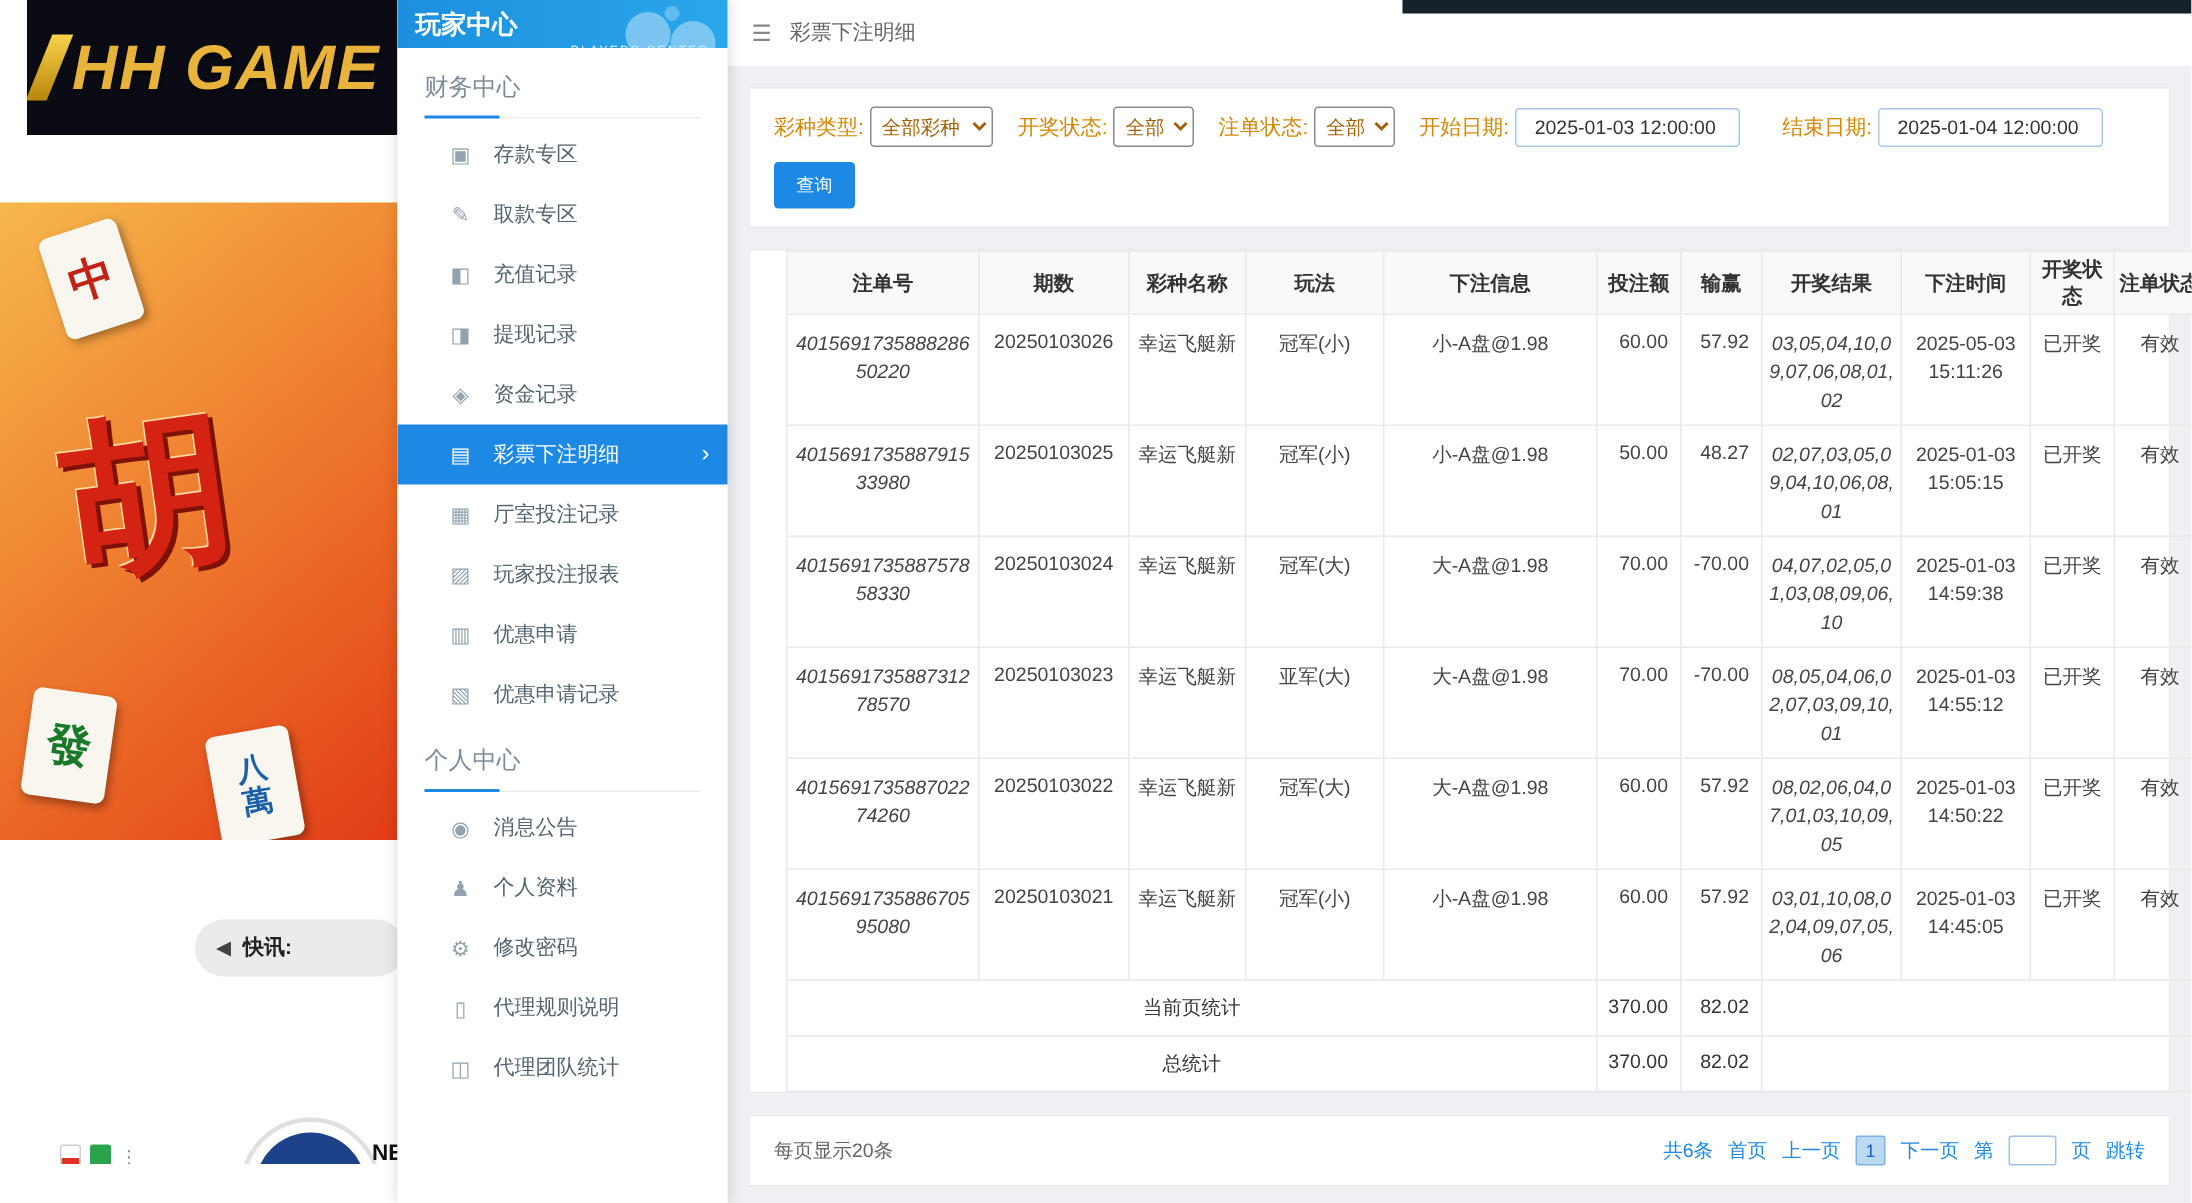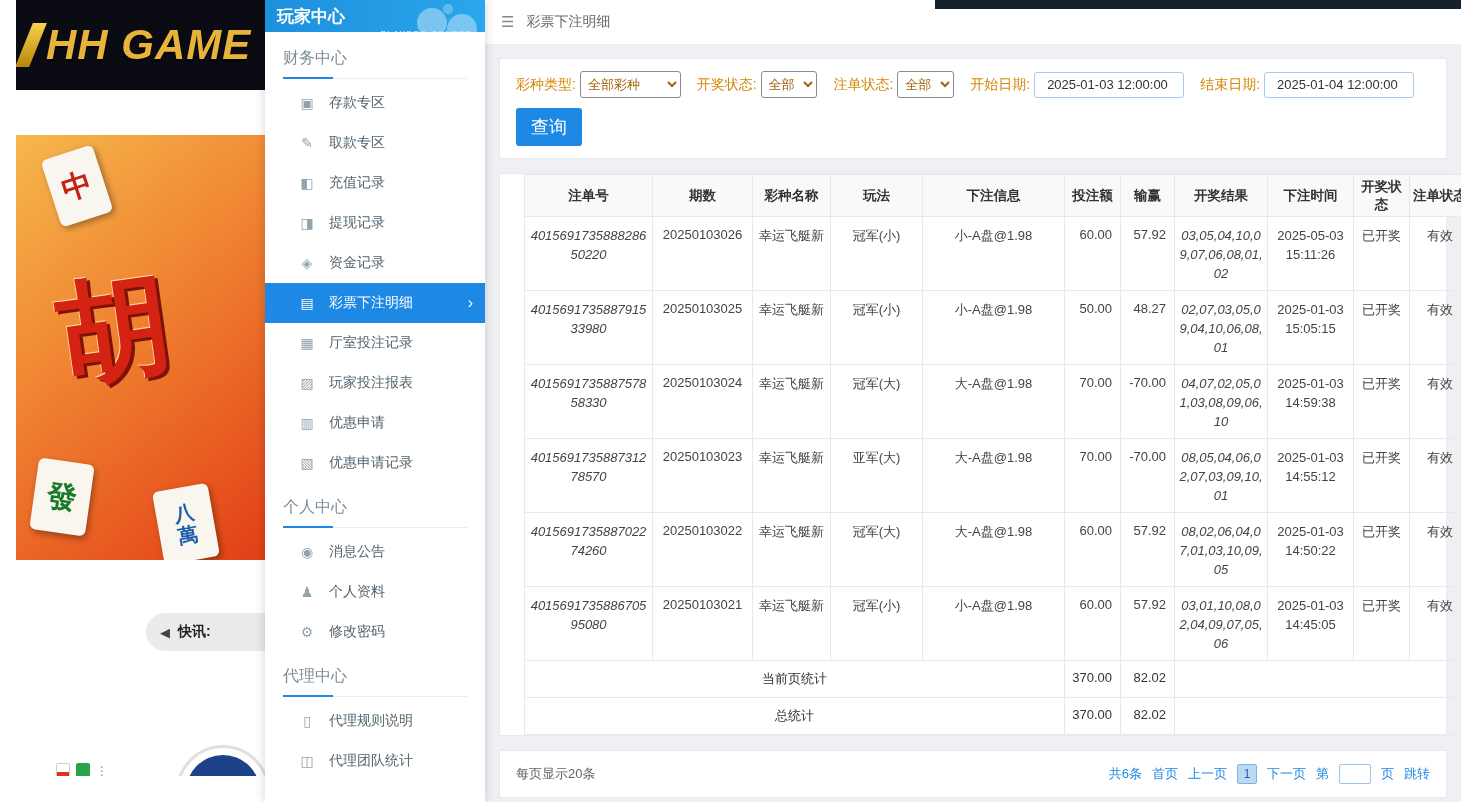--- a/index.html
+++ b/index.html
@@ -1,20 +1,20 @@
 <!DOCTYPE html>
 <html><head>
 <meta charset="utf-8">
 <style>
   * { box-sizing: border-box; margin: 0; padding: 0; }
   html,body { width: 1461px; height: 802px; overflow: hidden; }
   body { font-family: "Liberation Sans", "DejaVu Sans", sans-serif; background: #ffffff; position: relative; }
 
   
-  .bg-left { position: absolute; left: 16px; top: 0; width: 265px; height: 776px; background: #fff; overflow: hidden; }
+  .bg-left { position: absolute; left: 0; top: 0; width: 265px; height: 776px; background: #fff; overflow: hidden; padding-left: 18px; }
   .logo-area { height: 90px; background: #0b0b14; display: flex; align-items: center; padding-left: 8px; overflow: hidden; }
   .logo-slash { width: 14px; height: 44px; background: linear-gradient(#f8d24a, #b8860b); transform: skewX(-22deg); margin-right: 8px; flex: 0 0 auto; }
   .logo-text { font-style: italic; font-weight: bold; font-size: 42px; color: #e8b33a; letter-spacing: 1px; text-shadow: 0 2px 2px rgba(0,0,0,.65); white-space: nowrap; }
   .banner { position: absolute; top: 135px; left: 0; width: 265px; height: 425px; background: linear-gradient(140deg, #f6b84d 0%, #ef8030 45%, #e23c16 100%); overflow: hidden; }
   .tile { position: absolute; background: #f8f6ee; border-radius: 6px; box-shadow: 2px 3px 6px rgba(0,0,0,.35); display: flex; align-items: center; justify-content: center; font-weight: bold; }
   .t1 { top: 16px; left: 34px; width: 54px; height: 70px; transform: rotate(-18deg); font-size: 30px; color: #c22318; }
   .t2 { top: 326px; left: 18px; width: 56px; height: 72px; transform: rotate(8deg); font-size: 30px; color: #1a7a2a; }
   .t3 { top: 352px; left: 142px; width: 56px; height: 74px; transform: rotate(-10deg); font-size: 20px; color: #1a5fa8; }
   .t3 span { width: 26px; word-break: break-all; line-height: 1.1; text-align: center; display: block; }
   .hu { position: absolute; top: 120px; left: 42px; font-size: 112px; font-weight: bold; color: #d42313; text-shadow: 3px 3px 0 #7e1206, -1px -1px 0 #ffd9a0; transform: rotate(-8deg); }
@@ -54,22 +54,22 @@
   .dark-strip { position: absolute; top: 0; right: 0; width: 526px; height: 9px; background: #17212c; z-index: 5; }
   .page-head { height: 44px; background: #fff; display: flex; align-items: center; gap: 12px; padding-left: 16px; color: #666; }
   .hamburger { font-size: 15px; color: #888; cursor: pointer; }
   .page-title { font-size: 14px; color: #666; }
   .card { background: #fff; margin: 14px 14px 0 14px; border: 1px solid #e7e9ec; }
   .filter-card { padding: 12px 16px; }
   .filter-row { display: flex; align-items: center; font-size: 14px; }
   .f-label { color: #d48806; margin-right: 4px; white-space: nowrap; }
   .f-select { height: 27px; border: 1px solid #8a8a8a; border-radius: 3px; font-size: 13px; margin-right: 16px; padding: 2px 3px; background: #fff; color: #a16207; font-family: inherit; }
   .w120 { width: 118px; } .w66 { width: 66px; }
-  .date-input { width: 150px; height: 26px; border: 1px solid #a9c9e8; border-radius: 3px; font-size: 13px; color: #333; padding: 0 12px; margin-right: 16px; font-family: inherit; }
-  .query-btn { margin-top: 10px; background: #1e88e5; color: #fff; border: none; border-radius: 3px; font-size: 18px; padding: 7px 15px; cursor: pointer; font-family: inherit; }
+  .date-input { width: 150px; height: 26px; border: 1px solid #a9c9e8; border-radius: 3px; font-size: 13px; color: #333; padding: 0 12px; margin-right: 28px; font-family: inherit; }
+  .query-btn { margin-top: 10px; background: #1e88e5; color: #fff; border: none; border-radius: 3px; font-size: 12px; padding: 7px 15px; cursor: pointer; font-family: inherit; }
 
   .table-card { padding: 0; }
   table { width: 100%; border-collapse: collapse; table-layout: fixed; margin-left: 24px; }
   th { background: #f8f9fa; font-weight: bold; color: #333; font-size: 13.5px; height: 42px; border: 1px solid #e9e9e9; padding: 2px; }
   td { border: 1px solid #e9e9e9; font-size: 13px; color: #444; text-align: center; vertical-align: top; padding: 10px 4px 4px 4px; }
   tr.data-row td { height: 74px; }
   td.col0, td.col7 { word-break: break-all; line-height: 1.45; font-style: italic; }
   td.col8 { line-height: 1.45; }
   td.col5, td.col6 { text-align: right; padding-right: 8px; }
   tr.summary td { height: 37px; padding-top: 9px; color: #333; }
@@ -175,21 +175,20 @@
         <span>消息公告</span>
       </div>
       <div class="menu-item">
         <span class="mi-icon">♟</span>
         <span>个人资料</span>
       </div>
       <div class="menu-item">
         <span class="mi-icon">⚙</span>
         <span>修改密码</span>
       </div>
-      <div class="section-head">代理中心</div>
       <div class="menu-item">
         <span class="mi-icon">▯</span>
         <span>代理规则说明</span>
       </div>
       <div class="menu-item">
         <span class="mi-icon">◫</span>
         <span>代理团队统计</span>
       </div>
     </div>
 </div>

